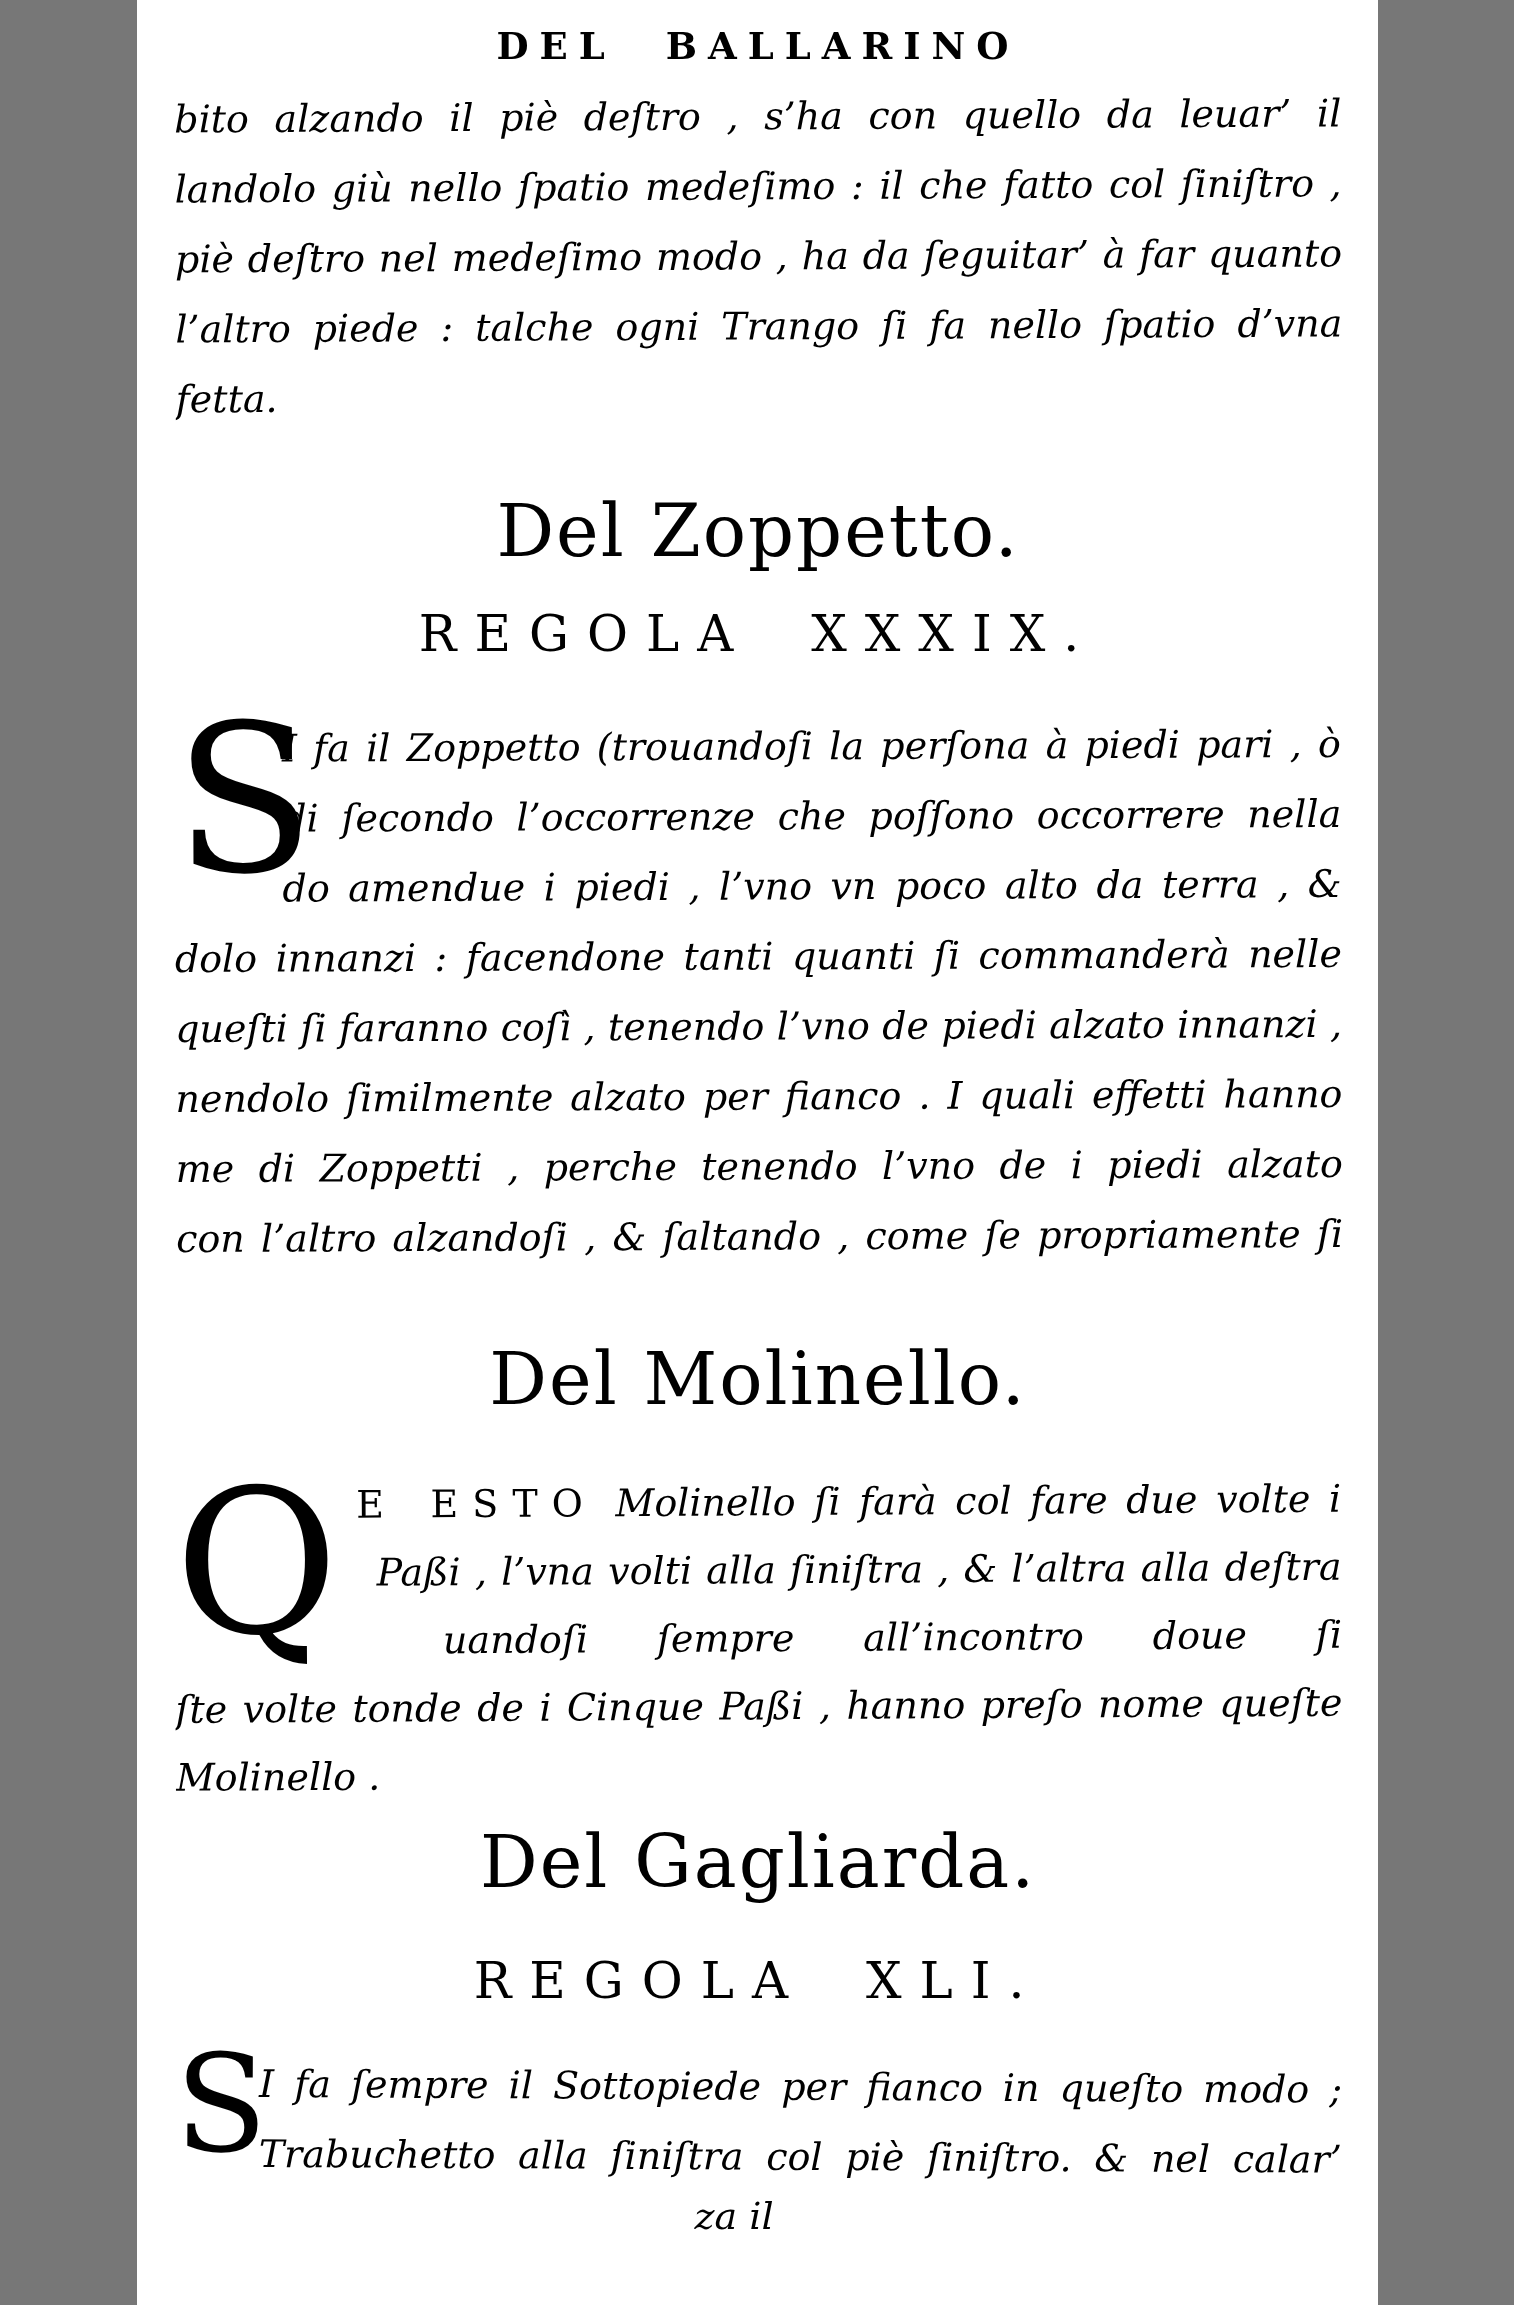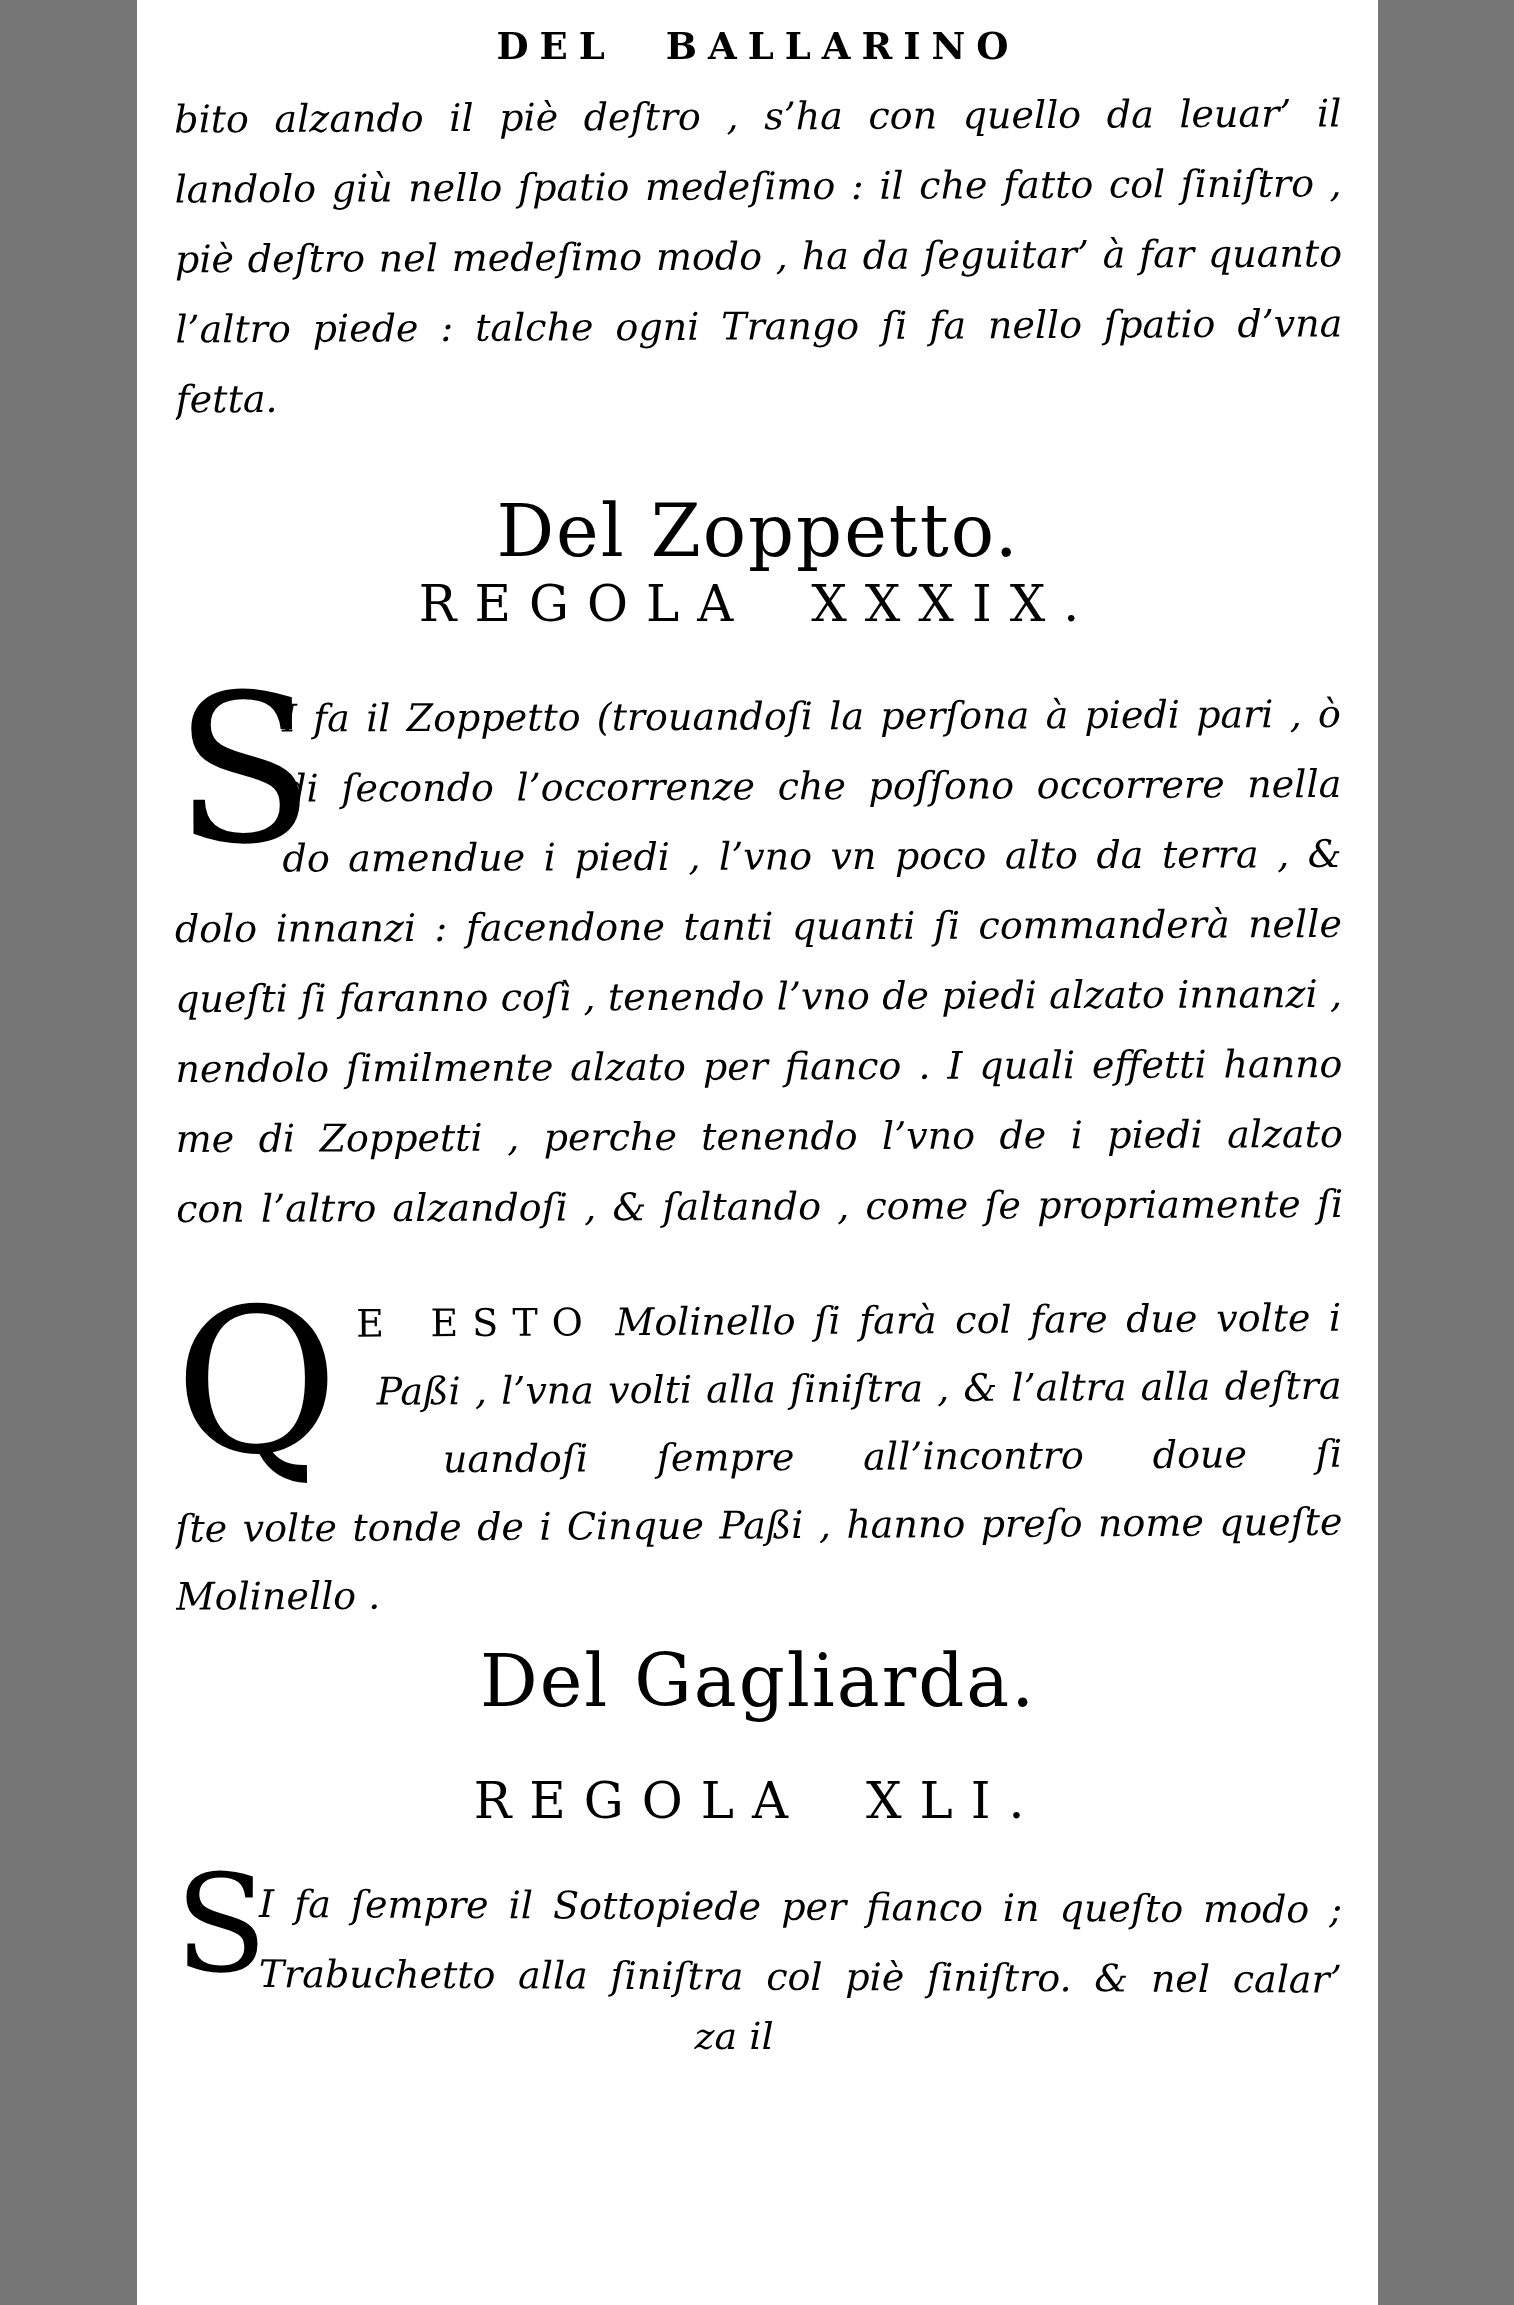--- a/index.html
+++ b/index.html
@@ -50,21 +50,21 @@
   .t-molinello{margin-top:64px;}
   .t-sottopiede{margin-top:10px;}
 
   .regola{
     text-align:center;
     font-size:50px;
     line-height:1.2;
     letter-spacing:18px;
     word-spacing:26px;
   }
-  .r1{}
+  .r1{margin-top:30px;}
   .r2{margin-top:34px;}
   .r3{margin-top:46px;}
 
   .dc{position:relative;}
   .dropcap{
     position:absolute;
     left:0;
     font-style:normal;
     line-height:1;
     font-weight:normal;
@@ -117,20 +117,21 @@
       <div class="bl ind">I fa il Zoppetto (trouandoſi la perſona à piedi pari , ò in altri mo</div>
       <div class="bl ind">di ſecondo l’occorrenze che poſſono occorrere nella Gagliarda) alzan=</div>
       <div class="bl ind">do amendue i piedi , l’vno vn poco alto da terra , &amp; l’altro paſſan-</div>
       <div class="bl">dolo innanzi : facendone tanti quanti ſi commanderà nelle Mutanze , et</div>
       <div class="bl">queſti ſi faranno coſì , tenendo l’vno de piedi alzato innanzi , come te=</div>
       <div class="bl">nendolo ſimilmente alzato per fianco . I quali effetti hanno preſo il no=</div>
       <div class="bl">me di Zoppetti , perche tenendo l’vno de i piedi alzato innanzi , ſi và</div>
       <div class="bl">con l’altro alzandoſi , &amp; ſaltando , come ſe propriamente ſi zoppicaſſe .</div>
     </div>
 
+    <h2 class="sec-title t-molinello">Del Molinello.</h2>
 
     <div class="para dc sec2-body">
       <span class="dropcap">Q</span>
       <div class="bl ind-q1"><span class="lead-caps">E ESTO</span> <span>Molinello ſi farà col fare due volte i Cinque</span></div>
       <div class="bl ind-q2">Paßi , l’vna volti alla ſiniſtra , &amp; l’altra alla deſtra ; tro=</div>
       <div class="bl ind-q3">uandoſi ſempre all’incontro doue ſi principiarono : &amp; da que</div>
       <div class="bl">ſte volte tonde de i Cinque Paßi , hanno preſo nome queſte attioni di</div>
       <div class="bl short">Molinello .</div>
     </div>
 

